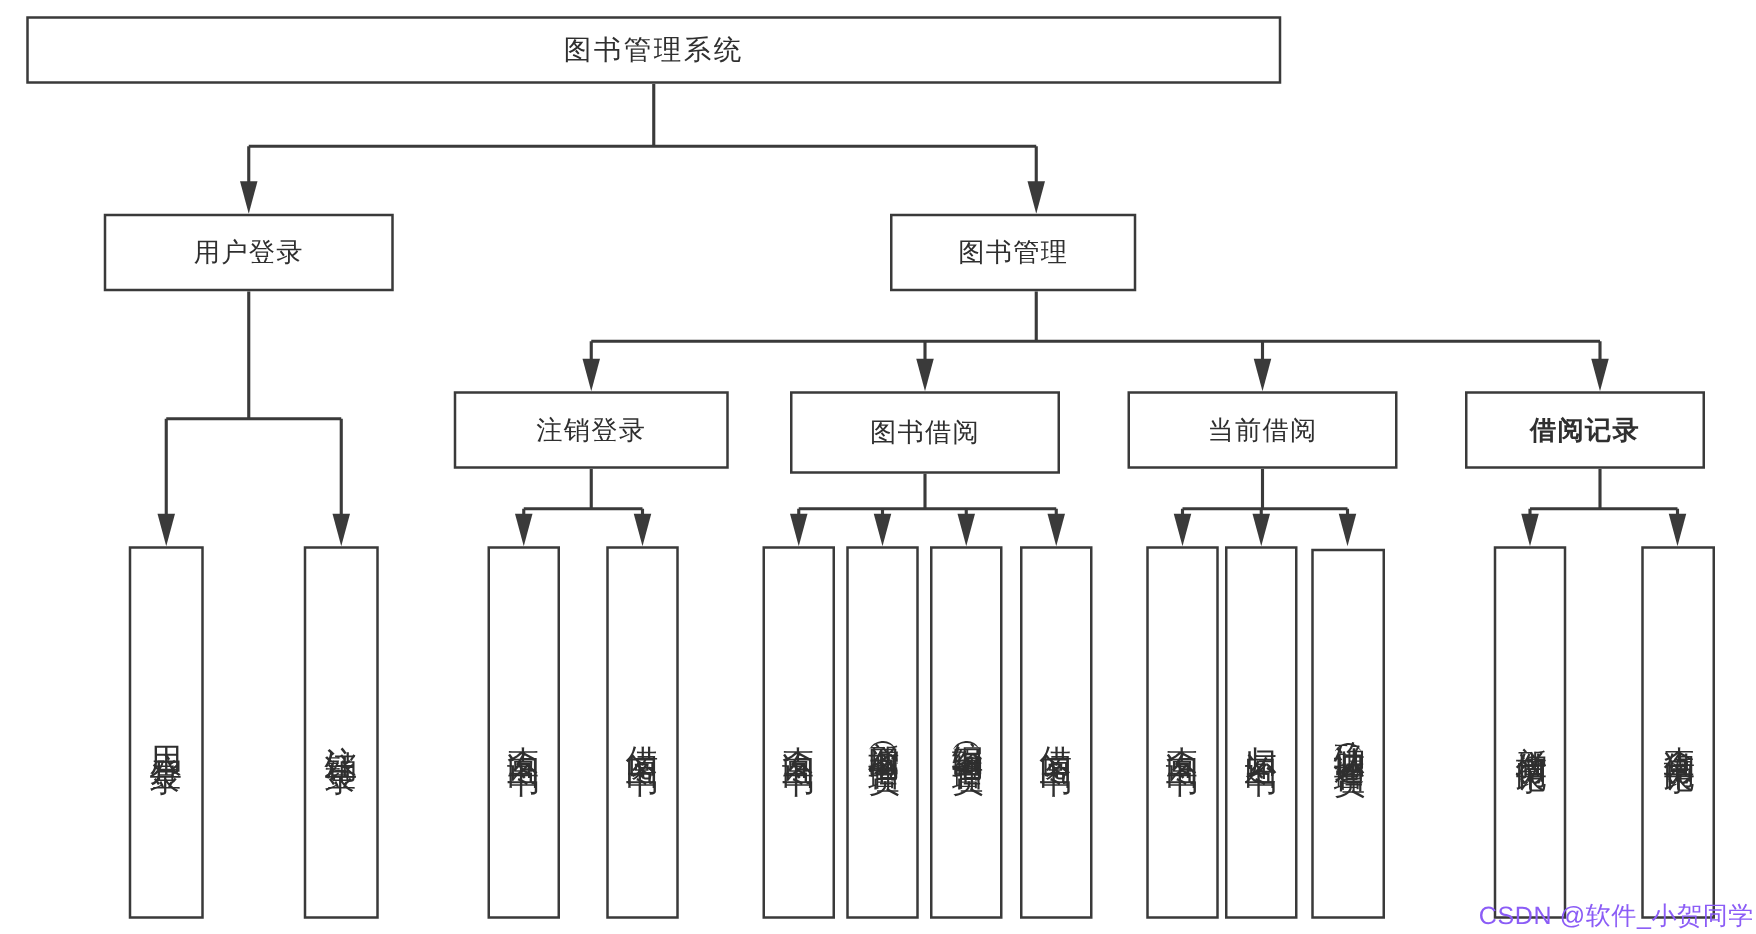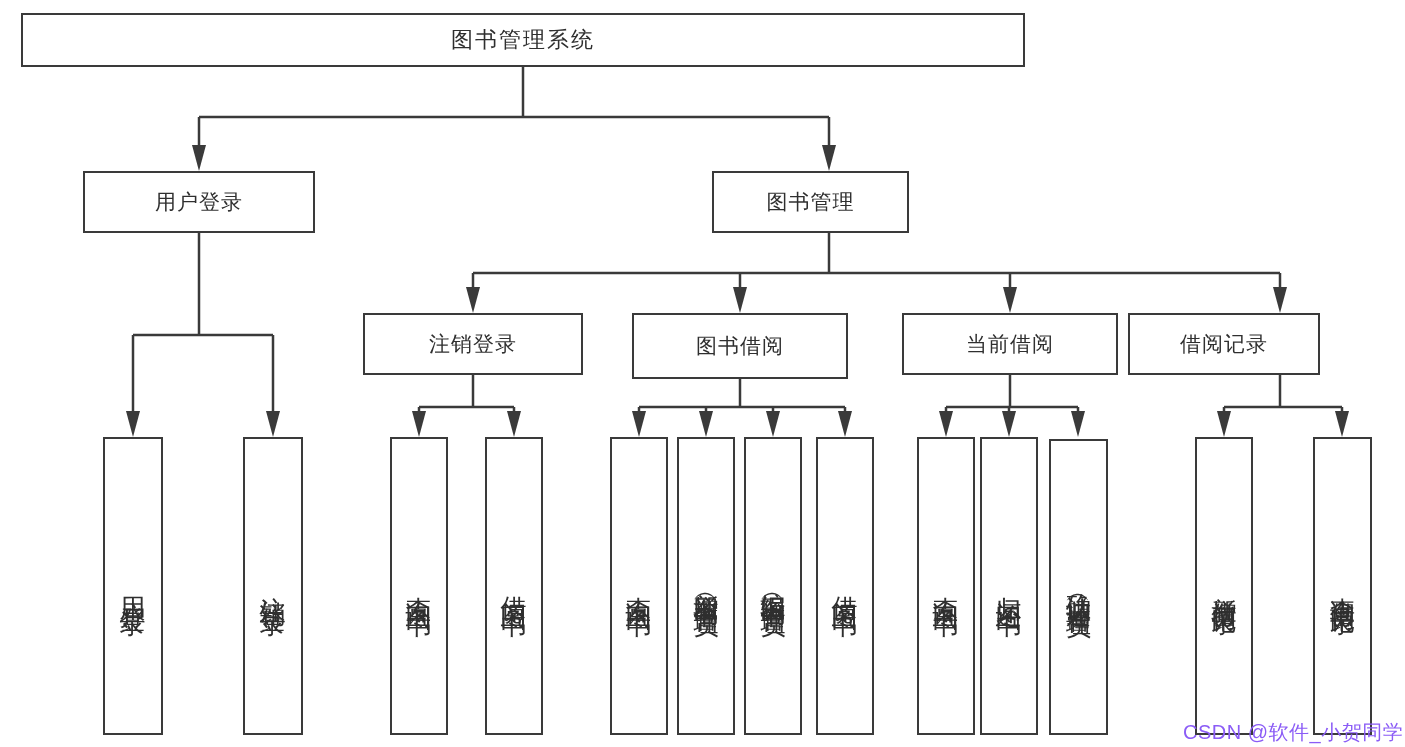--- a/index.html
+++ b/index.html
@@ -130,21 +130,21 @@
   </svg>
 
   <div class="node root" style="left:21px; top:13px; width:1004px; height:54px;">图书管理系统</div>
 
   <div class="node h" style="left:83px; top:171px; width:232px; height:62px;">用户登录</div>
   <div class="node h" style="left:712px; top:171px; width:197px; height:62px;">图书管理</div>
 
   <div class="node h" style="left:363px; top:313px; width:220px; height:62px;">注销登录</div>
   <div class="node h" style="left:632px; top:313px; width:216px; height:66px;">图书借阅</div>
   <div class="node h" style="left:902px; top:313px; width:216px; height:62px;">当前借阅</div>
-  <div class="node h" style="left:1128px; top:313px; width:192px; height:62px;">借阅记录</div>
+  <div class="node h" style="left:1172px; top:313px; width:192px; height:62px;font-weight:bold;">借阅记录</div>
 
   <div class="node leaf" style="left:103px; top:437px; width:60px; height:298px;">
     <span class="vtext">用户登录</span>
   </div>
   <div class="node leaf" style="left:243px; top:437px; width:60px; height:298px;">
     <span class="vtext">注销登录</span>
   </div>
 
   <div class="node leaf" style="left:390px; top:437px; width:58px; height:298px;">
     <span class="vtext">查询图书</span>

